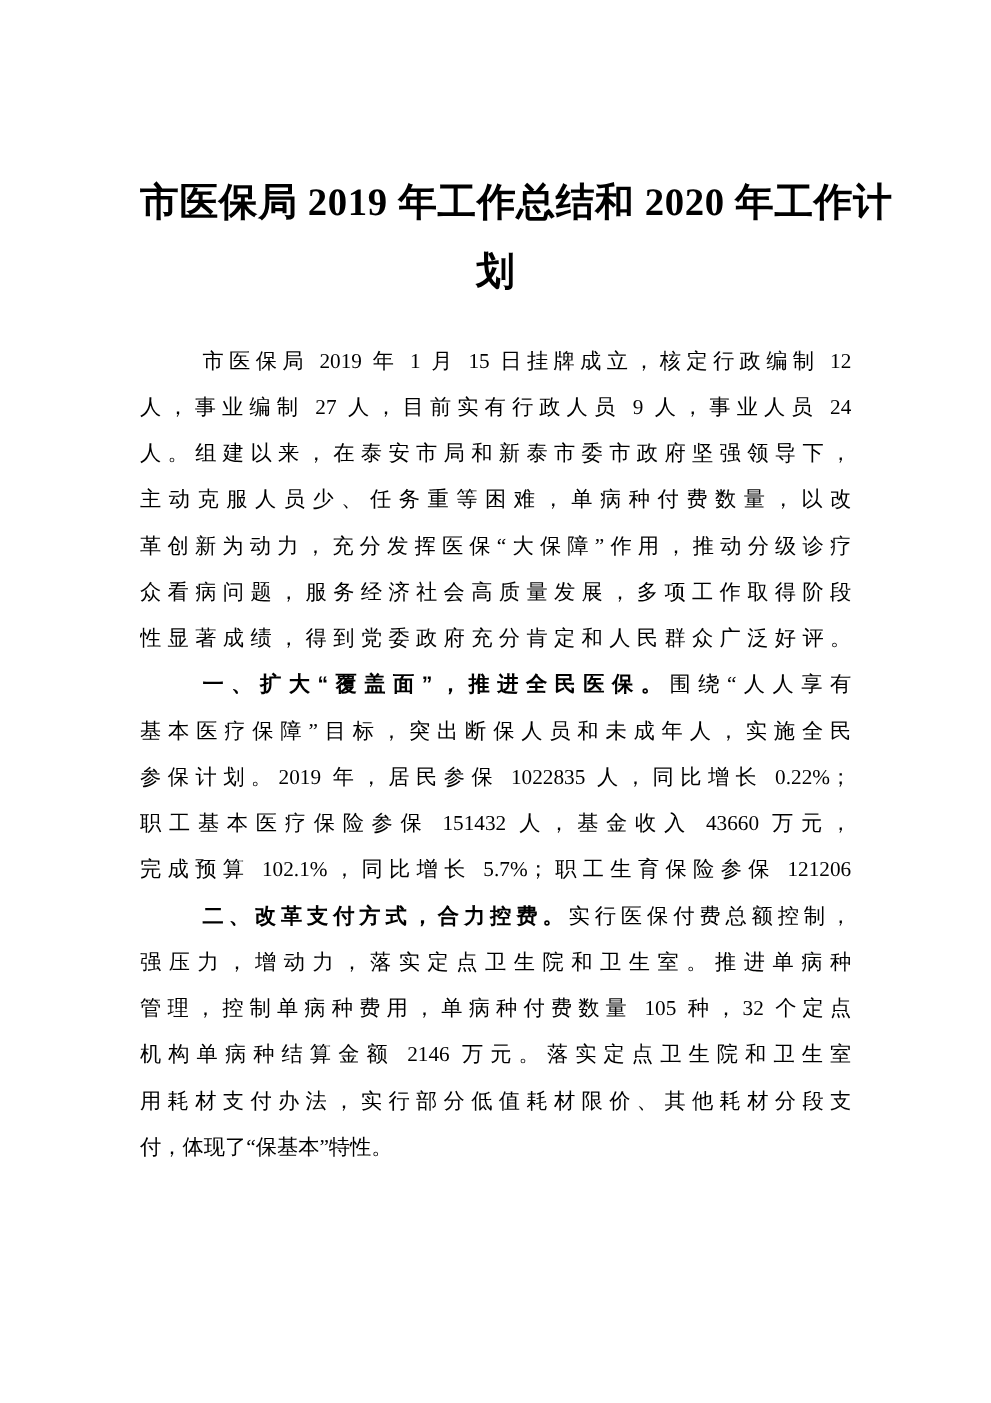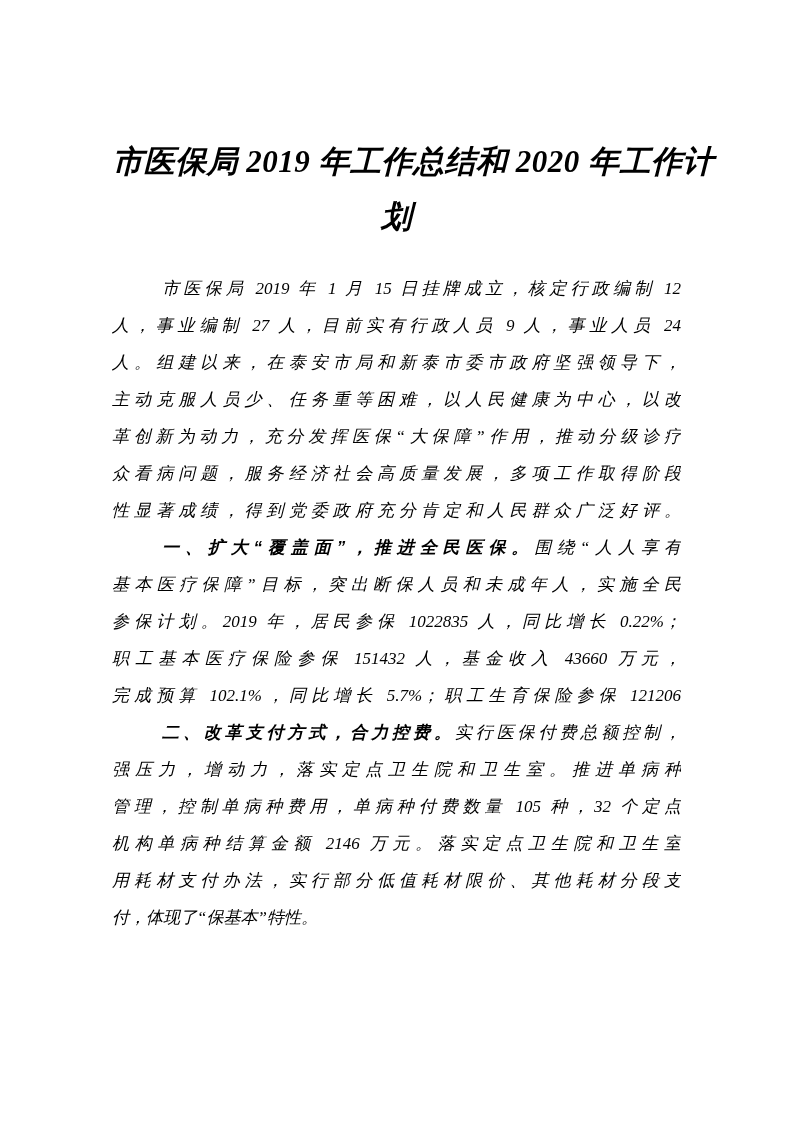--- a/index.html
+++ b/index.html
@@ -11,21 +11,20 @@
     position: relative;
     width: 793px;
     height: 1122px;
     margin: 0 auto;
     background: #ffffff;
     box-sizing: border-box;
     padding: 0 112px 0 112px;
     overflow: hidden;
     color: #000000;
     font-family: "Liberation Serif", "DejaVu Serif", serif;
-    font-style: italic;
   }
   .doc-title {
     margin-top: 134px;
   }
   .title-line {
     font-size: 31px;
     line-height: 55px;
     font-weight: bold;
     text-align: center;
     letter-spacing: 0.5px;
@@ -68,21 +67,21 @@
 <div class="page">
   <div class="doc-title">
       <div class="title-line">市医保局 2019 年工作总结和 2020 年工作计</div>
       <div class="title-line">划</div>
     </div>
   <div class="doc-body">
       <div class="paragraph">
         <div class="line first"><span class="seg">市医保局 2019 年 1 月 15 日挂牌成立，核定行政编制 12</span></div>
         <div class="line"><span class="seg">人，事业编制 27 人，目前实有行政人员 9 人，事业人员 24</span></div>
         <div class="line"><span class="seg">人。组建以来，在泰安市局和新泰市委市政府坚强领导下，</span></div>
-        <div class="line"><span class="seg">主动克服人员少、任务重等困难，以人民健康为中心，以改</span></div>
+        <div class="line"><span class="seg">主动克服人员少、任务重等困难，单病种付费数量，以改</span></div>
         <div class="line"><span class="seg">革创新为动力，充分发挥医保“大保障”作用，推动分级诊疗</span></div>
         <div class="line"><span class="seg">众看病问题，服务经济社会高质量发展，多项工作取得阶段</span></div>
         <div class="line"><span class="seg">性显著成绩，得到党委政府充分肯定和人民群众广泛好评。</span></div>
       </div>
       <div class="paragraph">
         <div class="line first"><span class="seg bold">一、扩大“覆盖面”，推进全民医保。</span><span class="seg">围绕“人人享有</span></div>
         <div class="line"><span class="seg">基本医疗保障”目标，突出断保人员和未成年人，实施全民</span></div>
         <div class="line"><span class="seg">参保计划。2019 年，居民参保 1022835 人，同比增长 0.22%；</span></div>
         <div class="line"><span class="seg">职工基本医疗保险参保 151432 人，基金收入 43660 万元，</span></div>
         <div class="line"><span class="seg">完成预算 102.1%，同比增长 5.7%；职工生育保险参保 121206</span></div>

